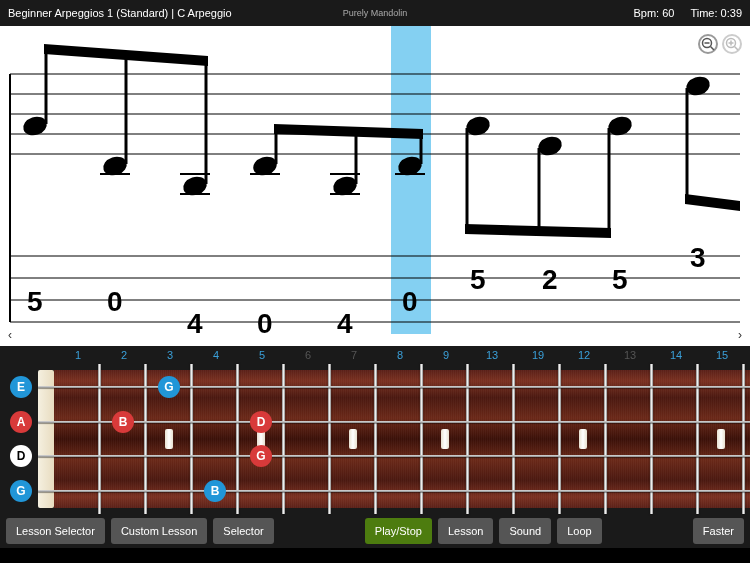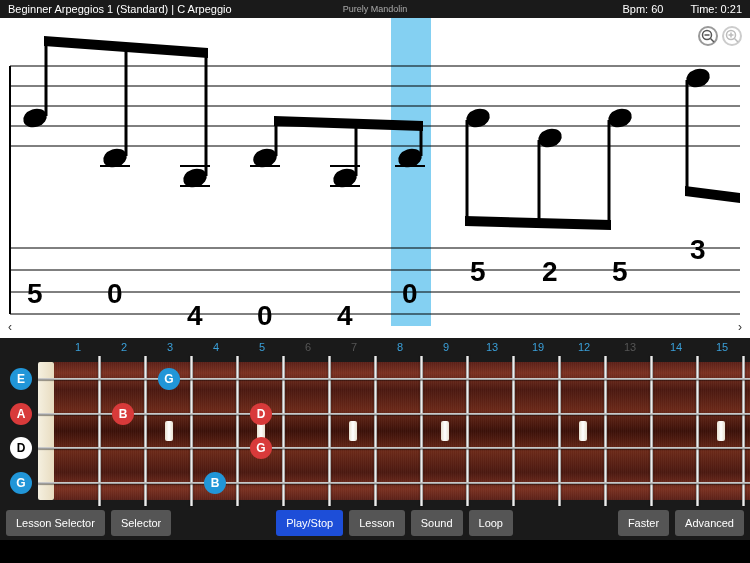--- a/index.html
+++ b/index.html
@@ -1,20 +1,20 @@
 <!DOCTYPE html>
 <html><head>
 <meta charset="utf-8">
 <style>
 *{margin:0;padding:0;box-sizing:border-box;font-family:Arial,Helvetica,sans-serif}
 html,body{width:750px;height:563px;overflow:hidden;background:#fff}
-.header{height:18px;background:#1a1a1a;color:#fff;display:flex;align-items:center;font-size:11px;padding:8px 8px;position:relative}
+.header{height:26px;background:#1a1a1a;color:#fff;display:flex;align-items:center;font-size:11px;padding:8px 8px;position:relative}
 .header-title{flex:0 0 auto}
 .header-center{position:absolute;left:50%;transform:translateX(-50%);font-size:9px;opacity:.6}
-.header-right{margin-left:auto;display:flex;gap:27px}
+.header-right{margin-left:auto;display:flex;gap:16px}
 .score-area{height:320px;background:#fff;position:relative;overflow:hidden}
 .zoom-controls{position:absolute;top:8px;right:8px;display:flex;gap:4px;z-index:10}
 .zoom-btn{width:20px;height:20px;border-radius:50%;display:flex;align-items:center;justify-content:center;font-size:14px;font-weight:bold;cursor:pointer}
 .zoom-out{background:#fff;border:2px solid #999;color:#555}
 .zoom-in{background:#fff;border:2px solid #ccc;color:#bbb}
 .nav-arrow{position:absolute;bottom:4px;font-size:12px;color:#333;cursor:pointer}
 .nav-left{left:8px}
 .nav-right{right:8px}
 .playhead{position:absolute;left:391px;top:0;width:40px;height:308px;background:#6ec8f0;opacity:.85;z-index:1}
 .score-svg{position:absolute;top:0;left:0;z-index:2}
@@ -31,33 +31,33 @@
 .string-label{position:absolute;left:10px;width:22px;height:22px;border-radius:50%;display:flex;align-items:center;justify-content:center;font-size:12px;font-weight:bold;color:#fff;z-index:5}
 .string-label.blue{background:#2196d8}
 .string-label.red{background:#d83a3a}
 .string-label.white{background:#fff;color:#000}
 .string-line{position:absolute;left:38px;right:0;height:2px;background:linear-gradient(180deg,#ddd,#888);top:50%;transform:translateY(-50%);box-shadow:0 1px 1px rgba(0,0,0,.4)}
 .note-dot{position:absolute;width:22px;height:22px;border-radius:50%;display:flex;align-items:center;justify-content:center;font-size:12px;font-weight:bold;color:#fff;z-index:6;top:50%;transform:translateY(-50%)}
 .note-dot.blue{background:#2196d8}
 .note-dot.red{background:#d83a3a}
 .toolbar{height:34px;background:#1a1a1a;display:flex;align-items:center;padding:0 6px;gap:6px}
 .btn{height:26px;padding:0 10px;background:#555;color:#fff;border:none;border-radius:3px;font-size:11px;cursor:pointer;display:flex;align-items:center}
-.btn.primary{background:#1d4ed8}
+.btn.primary{background:#4d7c0f}
 .spacer{flex:1}
 .gap-black{height:23px;background:#000}
 </style>
 </head>
 <body>
 
 <div class="header">
   <span class="header-title">Beginner Arpeggios 1 (Standard)  |  C Arpeggio</span>
   <span class="header-center">Purely Mandolin</span>
   <div class="header-right">
     <span>Bpm: 60</span>
-    <span>Time: 0:21</span>
+    <span>Time: 0:39</span>
   </div>
 </div>
 
 <div class="score-area">
   <div class="playhead"></div>
   <div class="zoom-controls">
     <div class="zoom-btn zoom-out">
       <svg width="14" height="14" viewBox="0 0 14 14">
           <circle cx="6" cy="6" r="4.5" fill="none" stroke="#555" stroke-width="1.5"></circle>
           <line x1="9.5" y1="9.5" x2="13" y2="13" stroke="#555" stroke-width="1.5"></line>
@@ -212,24 +212,24 @@
     </div>
     <div class="note-dot blue" style="left: 158px; top: 23.25px;">G</div>
     <div class="note-dot red" style="left: 112px; top: 57.75px;">B</div>
     <div class="note-dot red" style="left: 250px; top: 57.75px;">D</div>
     <div class="note-dot red" style="left: 250px; top: 92.25px;">G</div>
     <div class="note-dot blue" style="left: 204px; top: 126.75px;">B</div>
   </div>
 
 <div class="toolbar">
   <button class="btn">Lesson Selector</button>
+  <button class="btn">Custom Lesson</button>
   <button class="btn">Selector</button>
   <div class="spacer"></div>
   <button class="btn primary">Play/Stop</button>
   <button class="btn">Lesson</button>
   <button class="btn">Sound</button>
   <button class="btn">Loop</button>
   <div class="spacer"></div>
   <button class="btn">Faster</button>
-  <button class="btn">Advanced</button>
 </div>
 
 <div class="gap-black"></div>
 
 </body></html>

